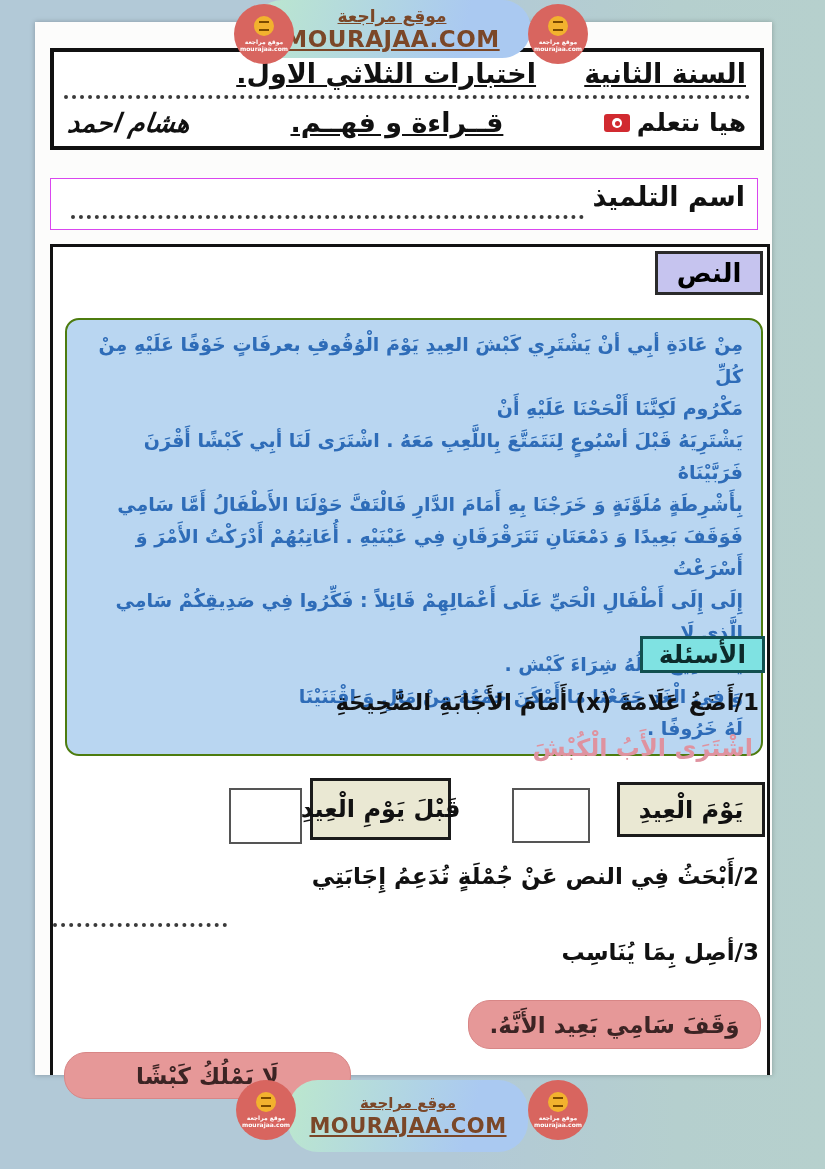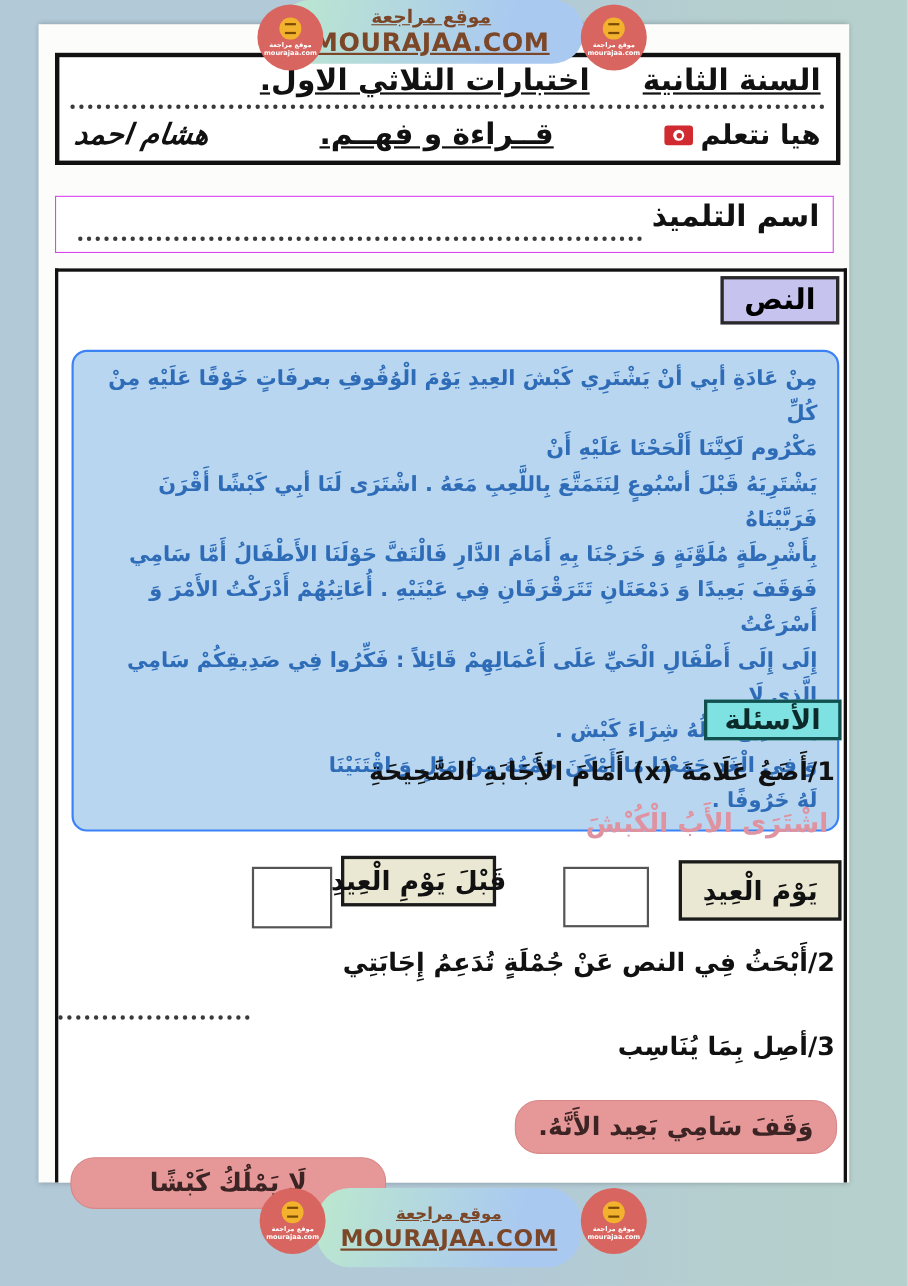--- a/index.html
+++ b/index.html
@@ -44,21 +44,21 @@
   
   .mainbox{position:absolute;left:15px;top:222px;width:714px;height:828px;border:3px solid #111;
     border-bottom:none;background:#fff;}
   .inner{position:relative;width:100%;height:100%;direction:rtl;}
   .nasslabel{position:absolute;right:4px;top:4px;width:102px;height:38px;background:#c6c4ef;
     border:3px solid #2a2a2a;display:flex;align-items:center;justify-content:center;
     font-size:26px;font-weight:bold;color:#000;}
   .examnum{position:absolute;left:262px;top:16px;background:#c9c3ec;border-radius:7px;
     padding:3px 12px;font-size:24px;font-weight:bold;text-decoration:underline;color:#14143a;white-space:nowrap;}
   .storybox{position:absolute;right:4px;top:71px;width:664px;background:#b9d6f1;
-    border:2px solid #3b82f6;border-radius:14px;padding:8px 18px 10px 12px;
+    border:2px solid #4d7c0f;border-radius:14px;padding:8px 18px 10px 12px;
     color:#2e6cb8;font-weight:bold;font-size:19px;line-height:32px;text-align:right;}
   .qslabel{position:absolute;left:4px;top:389px;background:#7fe2e2;border:3px solid #11504f;
     padding:1px 16px;font-size:25px;font-weight:bold;color:#0c2a2a;right:auto;left:4px;}
   .qslabel{left:auto;right:2px;}
   .qtext{position:absolute;right:8px;font-size:23px;font-weight:bold;color:#111;white-space:nowrap;text-align:center;}
   .statement{position:absolute;right:14px;top:487px;font-size:24px;font-weight:bold;color:#df929f;white-space:nowrap;}
   .optbox{position:absolute;background:#eae8d3;border:3px solid #1b1b1b;display:flex;
     align-items:center;justify-content:center;font-size:24px;font-weight:bold;color:#111;box-sizing:border-box;white-space:nowrap;}
   .chk{position:absolute;background:#fff;border:2px solid #555;box-sizing:border-box;}
   .ansline{position:absolute;left:0px;right:540px;top:676px;border-bottom:4px dotted #3a3a3a;height:0;}
@@ -109,21 +109,21 @@
         <div>لَهُ خَرُوفًا .</div>
       </div>
 
       <div class="qslabel" style="top:389px;">الأسئلة</div>
 
       <div class="qtext" style="top:442px;">1/أَضَعُ عَلَامَةَ (x) أَمَامَ الأَجَابَةِ الصَّحِيحَةِ</div>
       <div class="statement">اشْتَرَى الأَبُ الْكُبْشَ</div>
 
       <div class="optbox" style="left:564px;top:535px;width:148px;height:55px;">يَوْمَ الْعِيدِ</div>
       <div class="chk" style="left:459px;top:541px;width:78px;height:55px;"></div>
-      <div class="optbox" style="left:257px;top:531px;width:141px;height:46px;">قَبْلَ يَوْمِ الْعِيدِ</div>
+      <div class="optbox" style="left:257px;top:531px;width:141px;height:62px;">قَبْلَ يَوْمِ الْعِيدِ</div>
       <div class="chk" style="left:176px;top:541px;width:73px;height:56px;"></div>
 
       <div class="qtext" style="top:616px;">2/أَبْحَثُ فِي النص عَنْ جُمْلَةٍ تُدَعِمُ إِجَابَتِي</div>
       <div class="ansline"></div>
 
       <div class="qtext" style="top:692px;">3/أصِل بِمَا يُنَاسِب</div>
 
       <div class="matchbox" style="left:415px;top:753px;width:293px;height:49px;">وَقَفَ سَامِي بَعِيد الأَنَّهُ.</div>
       <div class="matchbox" style="left:11px;top:805px;width:287px;height:47px;">لَا يَمْلُكُ كَبْشًا</div>
 

